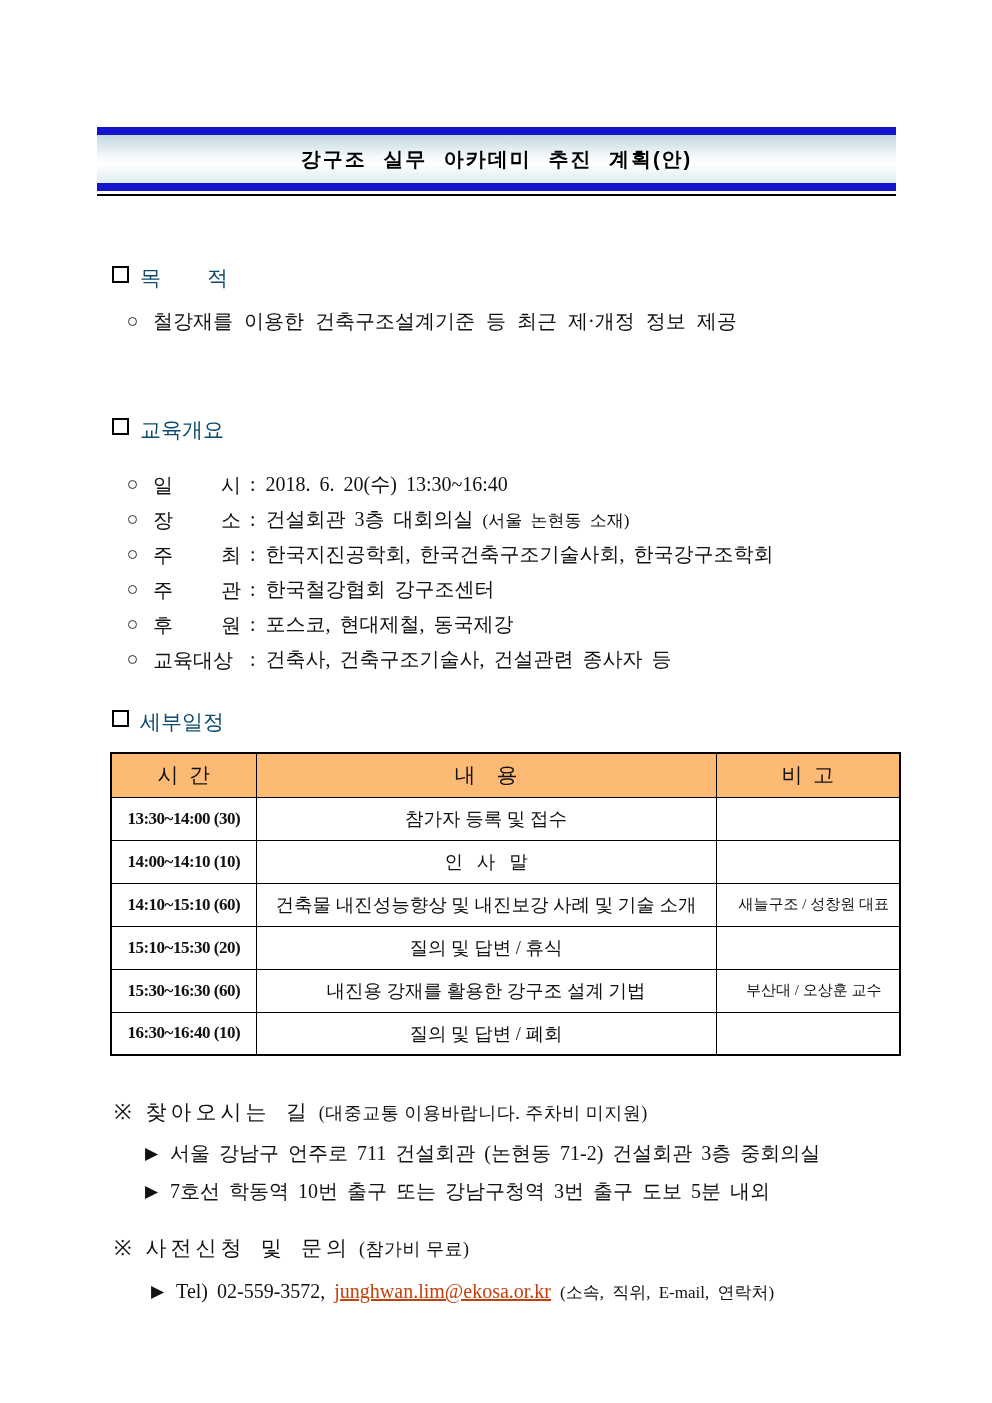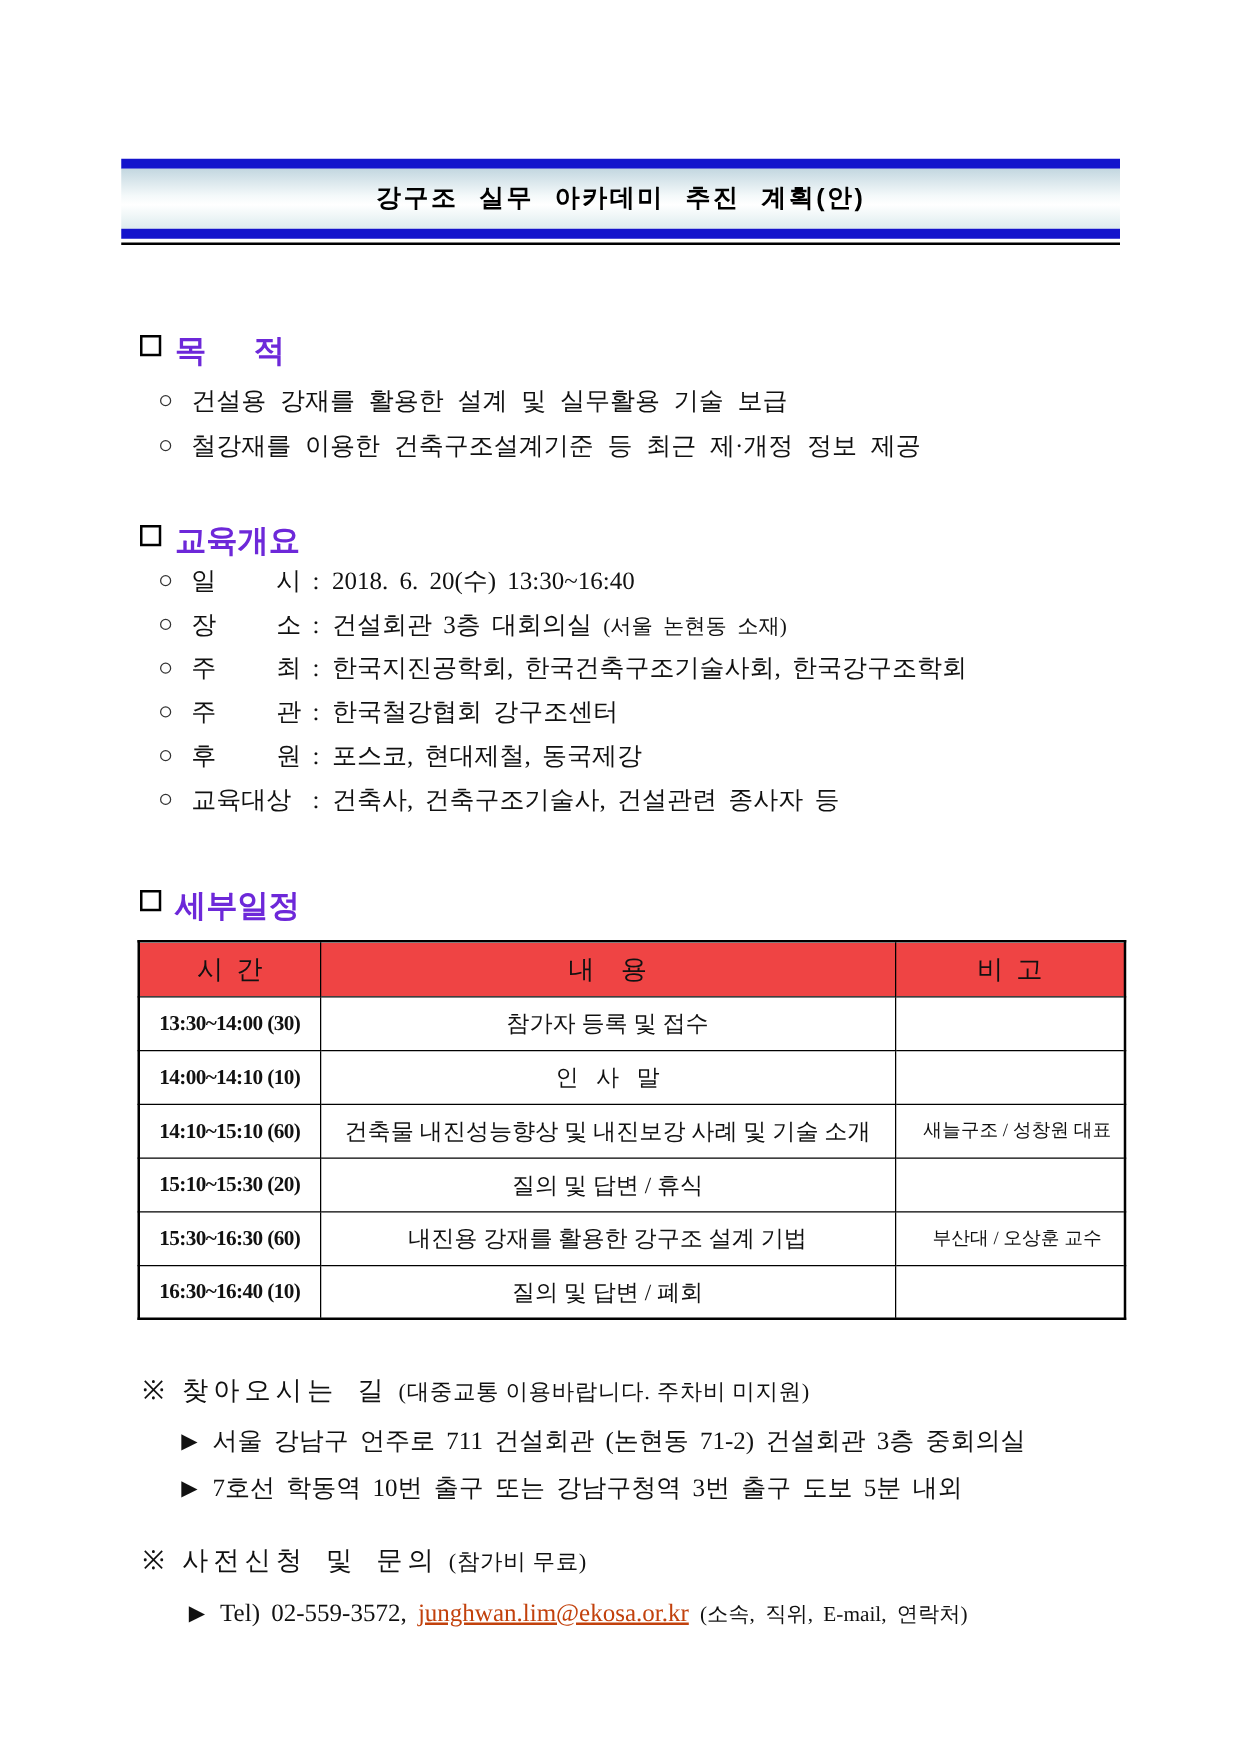--- a/index.html
+++ b/index.html
@@ -23,21 +23,21 @@
     font-weight:bold; font-size:20px; letter-spacing:2px; word-spacing:9px; color:#000;
   }
   
   .sec-heading { position:absolute; left:112px; white-space:nowrap; }
   .sq {
     display:inline-block; width:17px; height:17px; border:2px solid #000;
     margin-right:11px; vertical-align:-1px; background:#fff;
   }
   .sec-title {
     font-family:"Liberation Sans","DejaVu Sans",sans-serif;
-    font-weight:bold; font-size:25px; color:#6d28d9; vertical-align:middle;
+    font-weight:normal; font-size:21px; color:#0c4a6e; vertical-align:middle;
   }
   .sec-title.just {
     display:inline-block; width:88px;
     text-align:justify; text-align-last:justify;
   }
   
   .list { position:absolute; left:128px; }
   .li { height:36px; line-height:36px; font-size:20px; white-space:nowrap; word-spacing:6px; }
   .circ {
     display:inline-block; width:9px; height:9px; border:1px solid #333;
@@ -54,21 +54,21 @@
   table.sched {
     position:absolute; left:110px; top:752px; width:789px;
     border-collapse:collapse; table-layout:fixed;
     border:2px solid #000;
   }
   table.sched th, table.sched td {
     border:1px solid #000; text-align:center; vertical-align:middle;
     overflow:hidden;
   }
   table.sched th {
-    height:44px; background:#ef4444; font-weight:normal; font-size:21px;
+    height:44px; background:#fdba74; font-weight:normal; font-size:21px;
   }
   table.sched td { height:43px; }
   .col-time { width:145px; }
   .col-content { width:460px; }
   .col-remark { width:184px; }
   .t-time { font-size:17px; font-weight:bold; letter-spacing:-0.5px; }
   .t-content { font-size:18.5px; }
   .t-remark { font-size:15px;padding-left:12px; }
   .pre { white-space:pre; }
   
@@ -95,31 +95,28 @@
       <span>강구조 실무 아카데미 추진 계획(안)</span>
     </div>
     <div class="bar"></div>
   </div>
 
   <div class="sec-heading" style="top:264px">
     <span class="sq"></span><span class="sec-title just">목 적</span>
   </div>
   <div class="list" style="top:303px">
     <div class="li">
-      <span class="circ"></span><span>건설용 강재를 활용한 설계 및 실무활용 기술 보급</span>
-    </div>
-    <div class="li">
       <span class="circ"></span><span>철강재를 이용한 건축구조설계기준 등 최근 제·개정 정보 제공</span>
     </div>
   </div>
 
   <div class="sec-heading" style="top:416px">
     <span class="sq"></span><span class="sec-title">교육개요</span>
   </div>
-  <div class="list" style="top:448px">
+  <div class="list" style="top:467px">
     <div class="li ov-row">
       <span class="circ"></span><span class="ov-label">일 시</span><span class="colon">:</span><span>2018. 6. 20(수) 13:30~16:40</span> <span class="small-note"></span>
     </div>
     <div class="li ov-row">
       <span class="circ"></span><span class="ov-label">장 소</span><span class="colon">:</span><span>건설회관 3층 대회의실</span> <span class="small-note">(서울 논현동 소재)</span>
     </div>
     <div class="li ov-row">
       <span class="circ"></span><span class="ov-label">주 최</span><span class="colon">:</span><span>한국지진공학회, 한국건축구조기술사회, 한국강구조학회</span> <span class="small-note"></span>
     </div>
     <div class="li ov-row">

